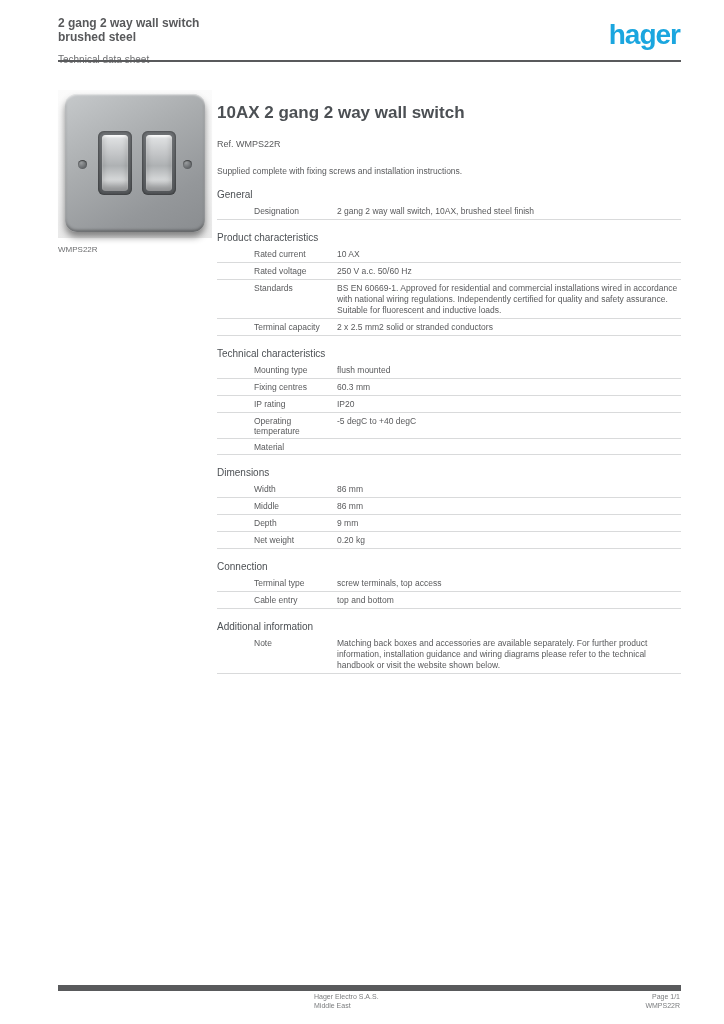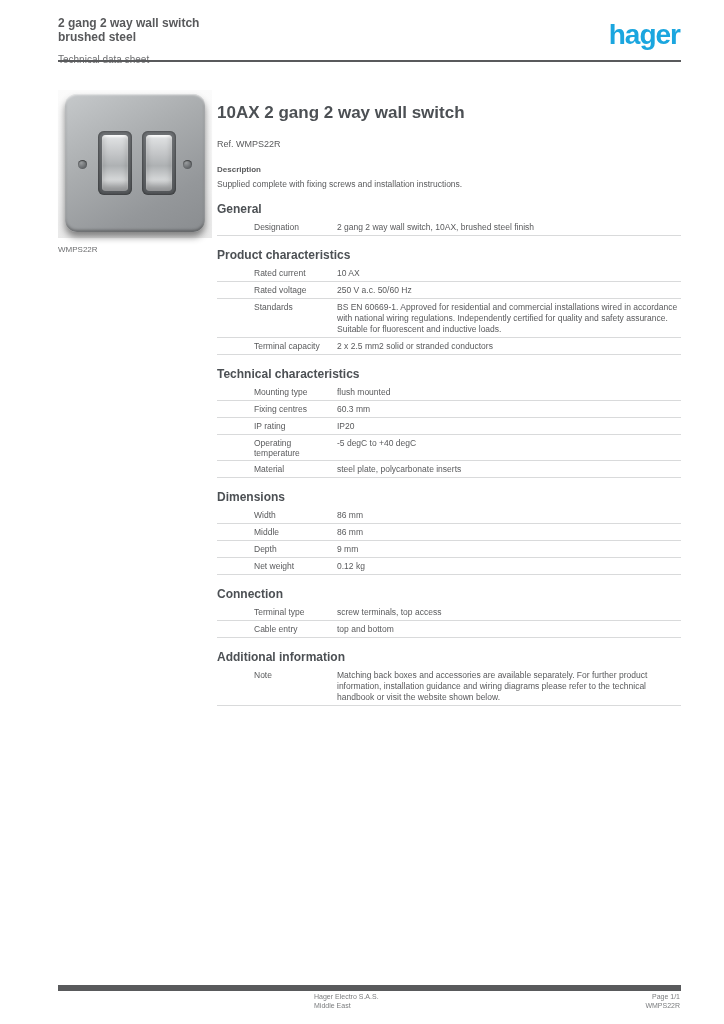--- a/index.html
+++ b/index.html
@@ -36,21 +36,21 @@
   .screw.s1 { left:13px; } .screw.s2 { right:13px; }
   .image-caption { margin-top:7px; font-size:8px; color:#6d6e70; }
 
   
   .main-col { position:absolute; left:217px; top:103px; width:464px; }
   h1.title { font-size:17px; line-height:20px; font-weight:bold; color:#4c5054; margin-bottom:16px; }
   .ref { font-size:9px; color:#595a5c; margin-bottom:16px; }
   .desc-label { font-size:8px; font-weight:bold; color:#595a5c; margin-bottom:4px; }
   .para { font-size:8.5px; line-height:12px; color:#595a5c; margin-bottom:6px; text-align:justify; }
   .section { margin-top:8px; }
-  .section-heading { font-size:12px; font-weight:bold; color:#4c5054; padding:4px 0 3px 0; }
+  .section-heading { font-size:10px; font-weight:normal; color:#4c5054; padding:4px 0 3px 0; }
   .row { display:flex; border-bottom:1px solid #d9dadb; padding:3px 0 2px 0; }
   .row .label { width:120px; min-width:120px; font-size:8.5px; color:#595a5c;padding-left:37px; }
   .row .value { flex:1; font-size:8.5px; line-height:11px; color:#595a5c; }
 
   
   .footer-bar { position:absolute; left:58px; top:985px; width:623px; height:6px; background:#595a5c; }
   .footer-site { position:absolute; left:58px; top:1048px; font-size:10px; color:#7a7c7e; background:#fff;
                  text-decoration:none; }
   .footer-center { position:absolute; left:314px; top:992px; width:110px; font-size:7px; line-height:9px;
                    color:#7a7c7e; }
@@ -83,21 +83,20 @@
         <div class="screw s2"></div>
       </div>
     </div>
     <div class="image-caption">WMPS22R</div>
   </div>
 
   <div class="main-col">
     <h1 class="title">10AX 2 gang 2 way wall switch</h1>
     <div class="ref">Ref. WMPS22R</div>
 
-    <div class="desc-label">Description</div>
     <p class="para">Supplied complete with fixing screws and installation instructions.</p>
 
     <div class="section">
       <div class="section-heading">General</div>
       <div class="row">
         <div class="label">Designation</div>
         <div class="value">2 gang 2 way wall switch, 10AX, brushed steel finish</div>
       </div>
     </div>
 
@@ -134,41 +133,40 @@
       <div class="row">
         <div class="label">IP rating</div>
         <div class="value">IP20</div>
       </div>
       <div class="row">
         <div class="label">Operating temperature</div>
         <div class="value">-5 degC to +40 degC</div>
       </div>
       <div class="row">
         <div class="label">Material</div>
-        <div class="value">steel plate, polycarbonate inserts</div>
       </div>
     </div>
 
     <div class="section">
       <div class="section-heading">Dimensions</div>
       <div class="row">
         <div class="label">Width</div>
         <div class="value">86 mm</div>
       </div>
       <div class="row">
         <div class="label">Middle</div>
         <div class="value">86 mm</div>
       </div>
       <div class="row">
         <div class="label">Depth</div>
         <div class="value">9 mm</div>
       </div>
       <div class="row">
         <div class="label">Net weight</div>
-        <div class="value">0.12 kg</div>
+        <div class="value">0.20 kg</div>
       </div>
     </div>
 
     <div class="section">
       <div class="section-heading">Connection</div>
       <div class="row">
         <div class="label">Terminal type</div>
         <div class="value">screw terminals, top access</div>
       </div>
       <div class="row">

